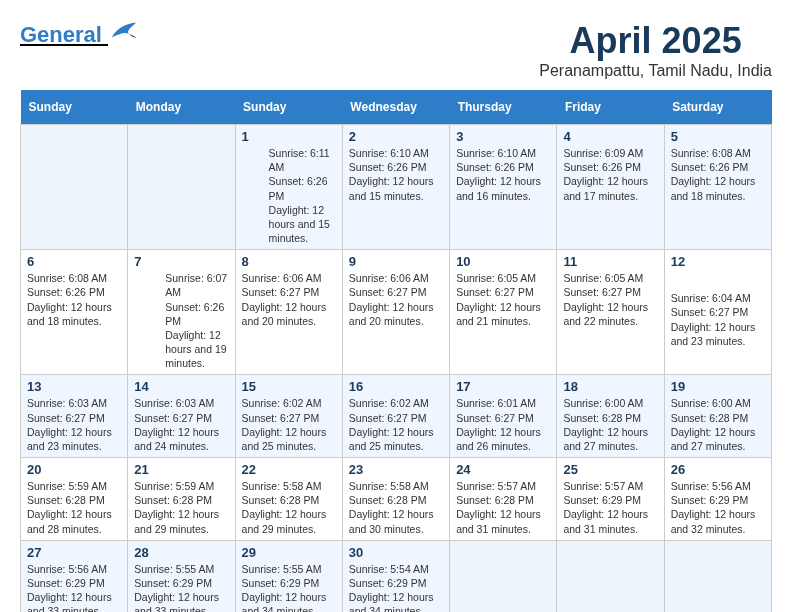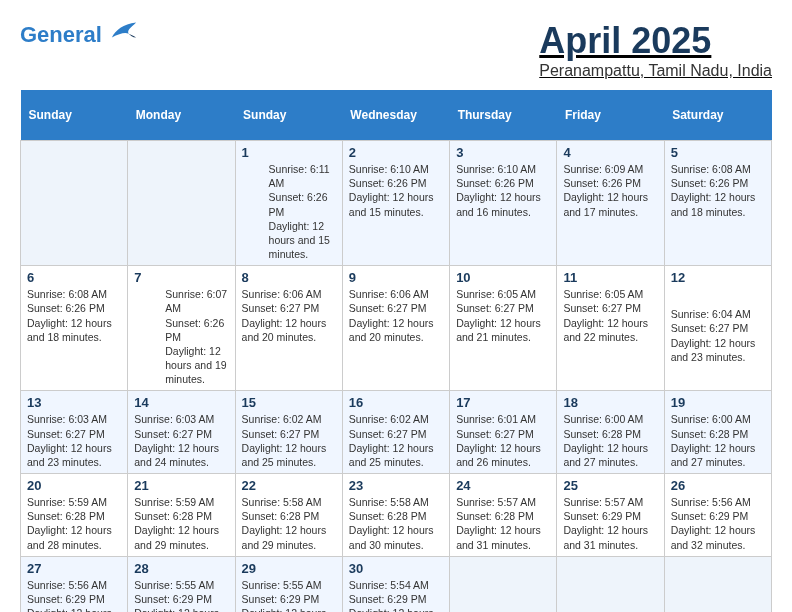--- a/index.html
+++ b/index.html
@@ -28,42 +28,41 @@
     }
     .logo-text span {
       color: #2d7dc8;
     }
     .logo-bird {
       width: 28px;
       height: 22px;
       margin-left: 2px;
     }
     .title-block {
-      text-align: left;
-      text-decoration: underline;
+      text-align: center;
     }
     .month-title {
       font-size: 36px;
       color: #1a3a5c;
       font-weight: bold;
     }
     .location-title {
       font-size: 16px;
       color: #333;
     }
     table {
       width: 100%;
       border-collapse: collapse;
       font-size: 11px;
     }
     thead tr th {
       background-color: #2d7dc8;
       color: #fff;
       text-align: left;
-      padding: 18px 8px;
+      padding: 10px 8px;
       font-size: 12px;
       font-weight: bold;
     }
     tbody tr td {
       border: 1px solid #ccc;
       vertical-align: top;
       padding: 4px 6px;
       width: 107px;
       min-height: 80px;
       color: #333;
@@ -92,21 +91,21 @@
     tbody tr:nth-child(even) td {
       background-color: #ffffff;
     }
   </style>
 </head>
 <body>
 
 <div class="header">
   <div class="logo">
     <div>
-      <div style="display:flex;align-items:flex-start;">
+      <div style="display:flex;align-items:flex-start;text-decoration:underline;">
         <div class="logo-text">
           <span>General</span>
           <svg class="logo-bird" viewBox="0 0 30 22" fill="none" xmlns="http://www.w3.org/2000/svg">
             <path d="M2 18 C6 10, 14 4, 28 2 C22 8, 18 10, 20 14 C16 12, 10 14, 2 18Z" fill="#2d7dc8"></path>
             <path d="M20 14 C22 16, 24 18, 28 18 C25 16, 22 15, 20 14Z" fill="#1a3a5c"></path>
           </svg>
         </div>
       </div>
     </div>
   </div>

